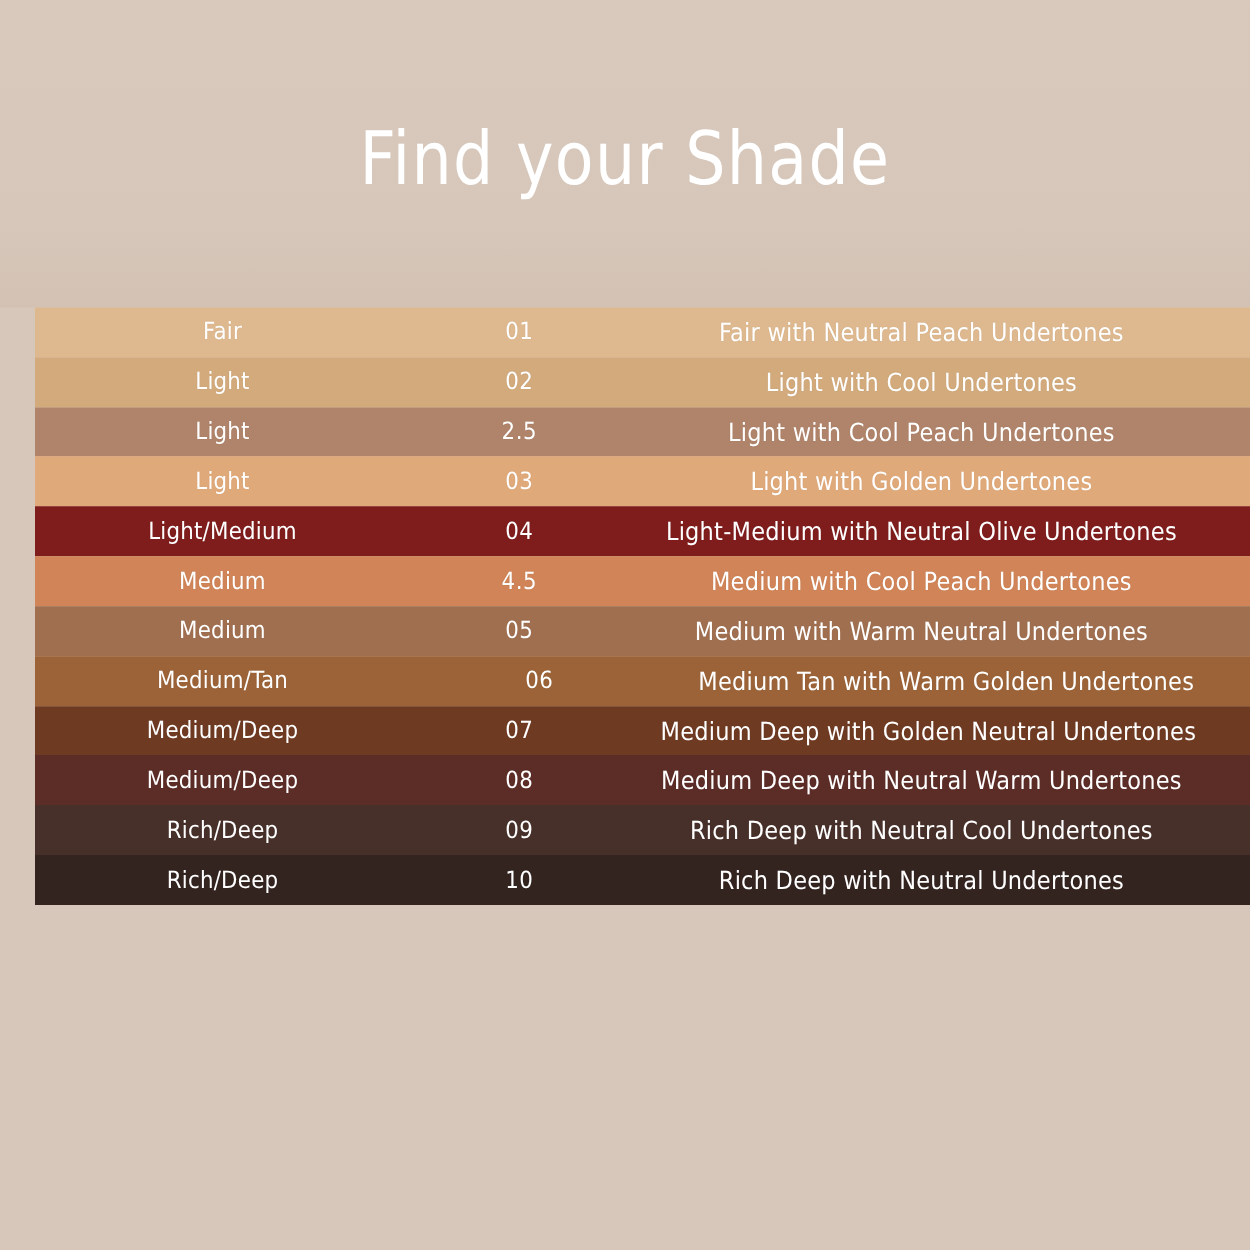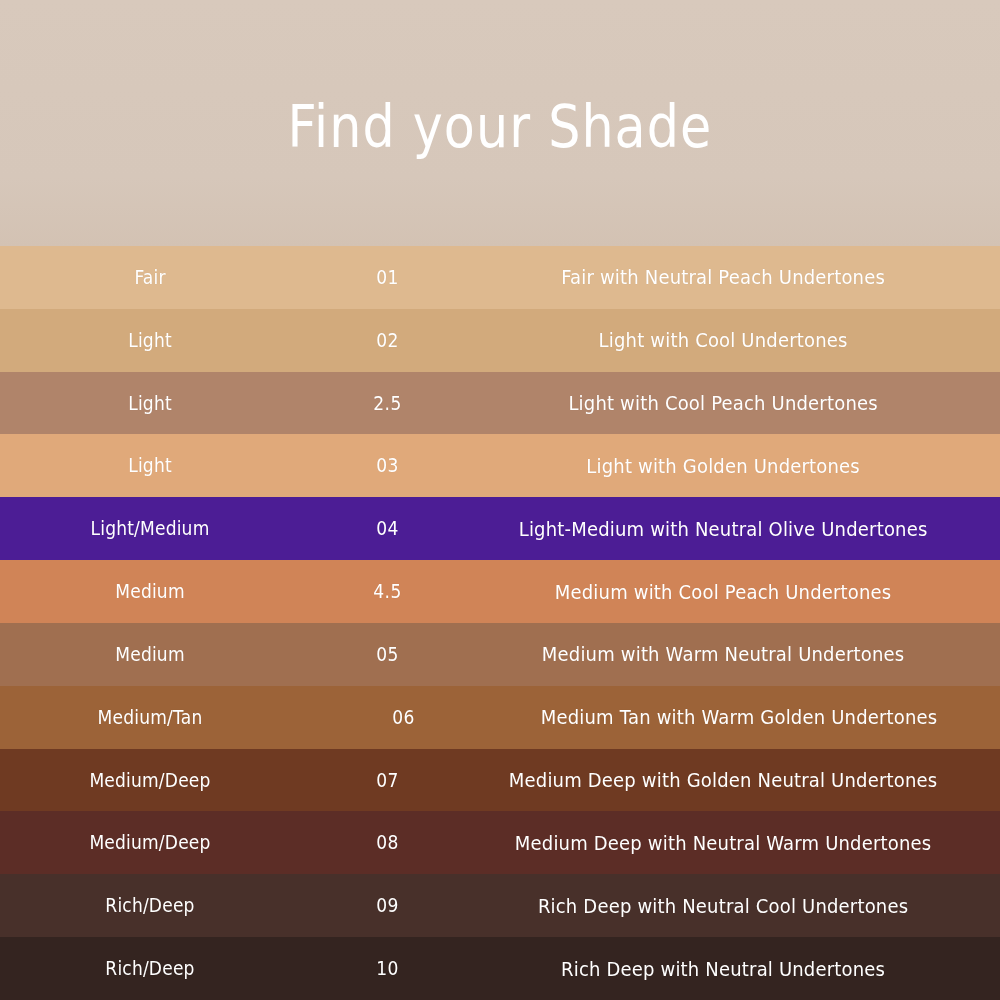--- a/index.html
+++ b/index.html
@@ -11,21 +11,21 @@
     overflow: hidden;
   }
 
   body {
     font-family: "Liberation Sans", sans-serif;
     background: #d6c7ba;
   }
 
   #shade-chart {
     width: 1000px;
-    height: 1000px;
+    height: 724px;
     display: flex;
     flex-direction: column;
   }
 
   
   .chart-header {
     height: 246px;
     flex: 0 0 246px;
     background: linear-gradient(180deg, #d8c9bc 0%, #d6c7ba 72%, #d3c2b3 100%);
     display: flex;
@@ -53,20 +53,21 @@
     display: flex;
     flex-direction: column;
   }
 
   .shade-row {
     flex: 1 1 0;
     display: flex;
     align-items: center;
     position: relative;
     min-height: 0;
+    margin-left: 28px;
   }
 
   .cell {
     color: #ffffff;
     font-family: "DejaVu Sans", sans-serif;
     font-weight: 400;
     white-space: nowrap;
     text-align: center;
     transform: scaleX(0.9);
     line-height: 1;
@@ -115,21 +116,21 @@
       <div class="shade-row" style="background: rgb(176, 132, 106);">
         <div class="cell cell-depth">Light</div>
         <div class="cell cell-number">2.5</div>
         <div class="cell cell-description">Light with Cool Peach Undertones</div>
       </div>
       <div class="shade-row" style="background: rgb(224, 169, 122);">
         <div class="cell cell-depth">Light</div>
         <div class="cell cell-number">03</div>
         <div class="cell cell-description">Light with Golden Undertones</div>
       </div>
-      <div class="shade-row" style="background: #4c1d95;">
+      <div class="shade-row" style="background: #7f1d1d;">
         <div class="cell cell-depth">Light/Medium</div>
         <div class="cell cell-number">04</div>
         <div class="cell cell-description">Light-Medium with Neutral Olive Undertones</div>
       </div>
       <div class="shade-row" style="background: rgb(208, 132, 87);">
         <div class="cell cell-depth">Medium</div>
         <div class="cell cell-number">4.5</div>
         <div class="cell cell-description">Medium with Cool Peach Undertones</div>
       </div>
       <div class="shade-row" style="background: rgb(160, 111, 80);">

